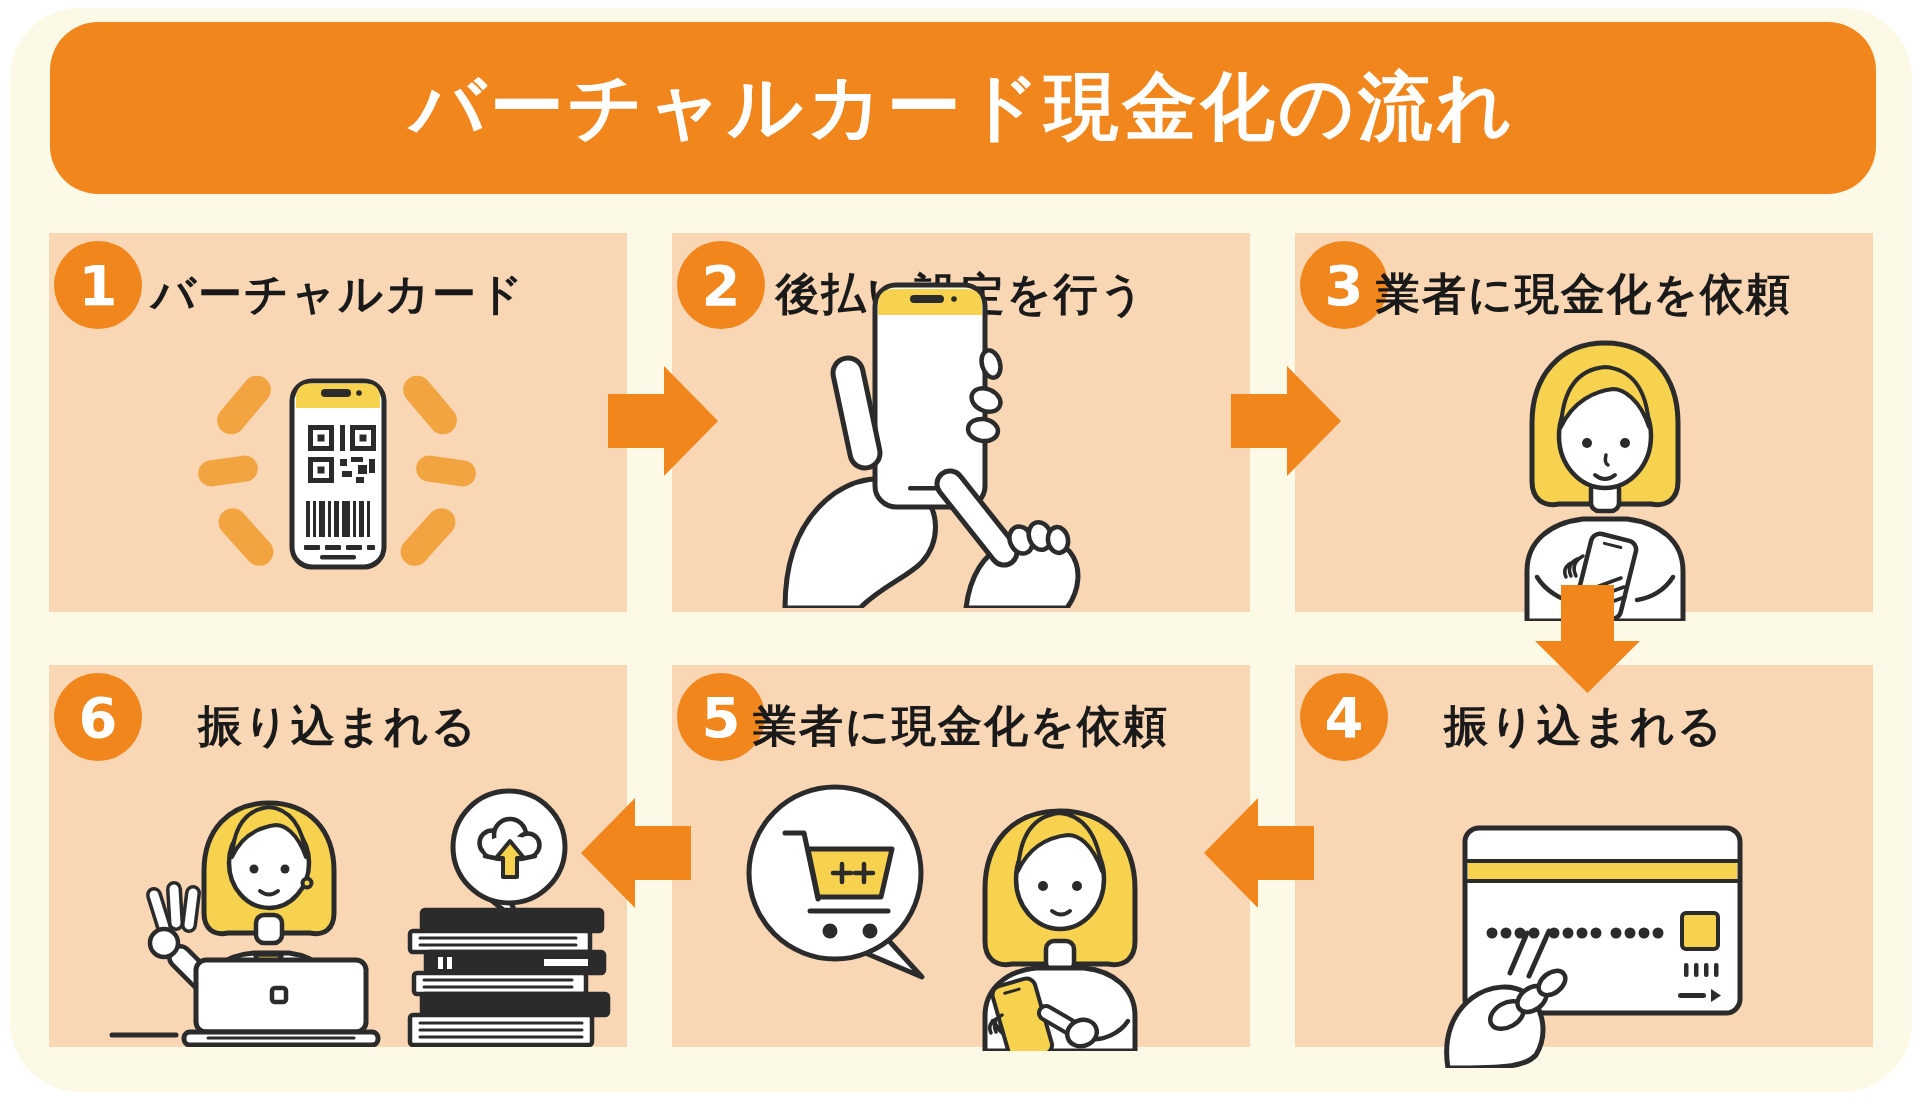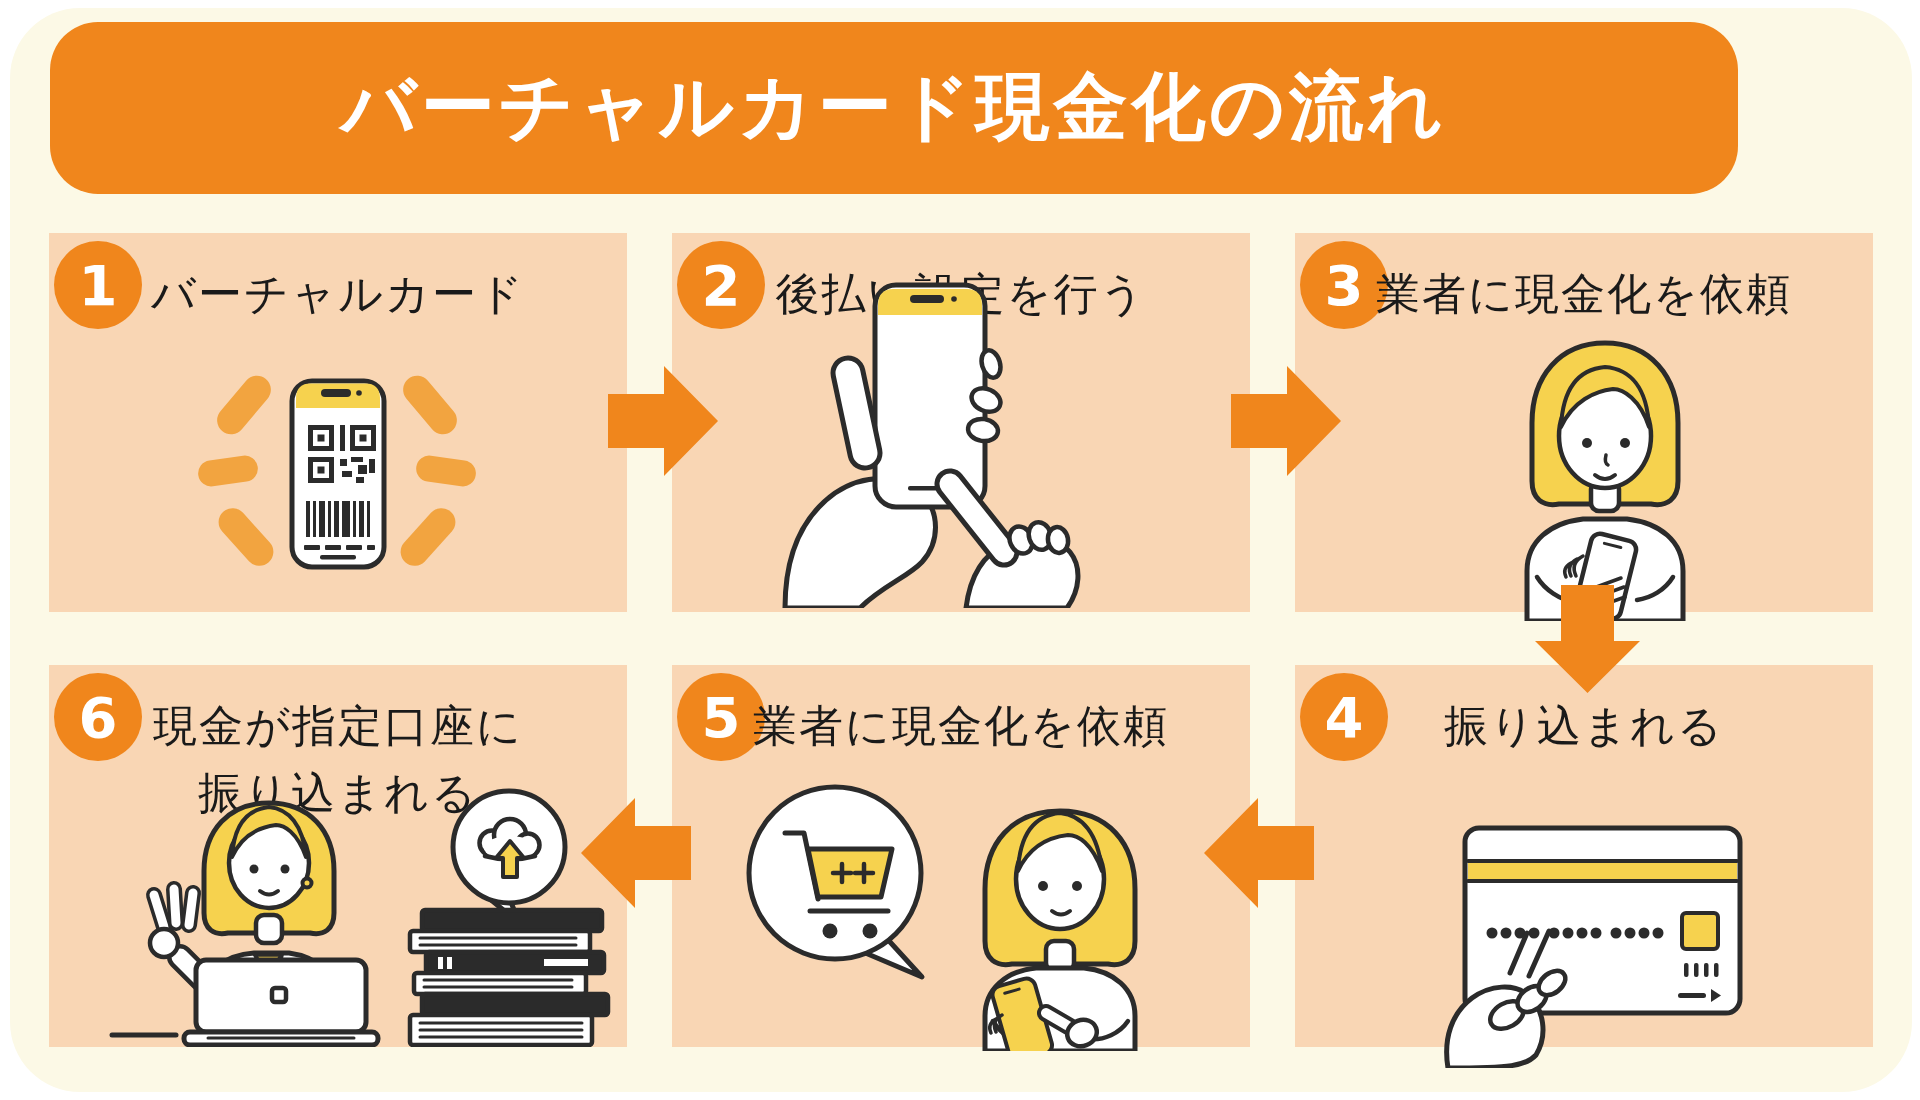--- a/index.html
+++ b/index.html
@@ -7,35 +7,35 @@
   body{
     position:relative;overflow:hidden;background:#ffffff;
     font-family:"DejaVu Sans", sans-serif;
   }
   :root{
     --orange:#F0861C; --peach:#F9D6B4; --cream:#FCF9E6;
     --yellow:#F6D24E; --ray:#F2A440; --ink:#2B2B2B; --text:#1A1A1A;
   }
   .sheet{position:absolute;left:10px;top:8px;width:1902px;height:1084px;
     background:var(--cream);border-radius:70px}
-  .banner{position:absolute;left:50px;top:22px;width:1688px;height:172px;
+  .banner{position:absolute;left:50px;top:22px;width:1826px;height:172px;
     background:var(--orange);border-radius:48px;
     display:flex;align-items:center;justify-content:center}
   .banner h1{color:#fff;font-size:74px;font-weight:900;letter-spacing:4px;white-space:nowrap}
 
   .step{position:absolute;width:578px;background:var(--peach)}
   .r1{top:233px;height:379px}
   .r2{top:665px;height:382px}
   .c1{left:49px}.c2{left:672px}.c3{left:1295px}
 
   .num{position:absolute;left:5px;top:8px;width:88px;height:88px;border-radius:50%;
     background:var(--orange);color:#fff;font-size:56px;font-weight:700;
     display:flex;align-items:center;justify-content:center}
   .label{position:absolute;left:0;top:27px;width:100%;text-align:center;
-    color:var(--text);font-weight:400;font-size:44px;line-height:67px;letter-spacing:2px;white-space:nowrap}
+    color:var(--text);font-weight:700;font-size:44px;line-height:67px;letter-spacing:2px;white-space:nowrap}
   .label span{display:block}
 
   .illus{position:absolute}
   .arrow{position:absolute}
   .arrow polygon{fill:var(--orange)}
 
   
   .ow{fill:#fff;stroke:var(--ink);stroke-width:5;stroke-linejoin:round;stroke-linecap:round}
   .ow4{fill:#fff;stroke:var(--ink);stroke-width:4.5;stroke-linejoin:round;stroke-linecap:round}
   .oy{fill:var(--yellow);stroke:var(--ink);stroke-width:5;stroke-linejoin:round;stroke-linecap:round}
@@ -284,21 +284,20 @@
     <line class="limb-w" x1="340" y1="246" x2="316" y2="232" stroke-width="10"></line>
     <ellipse class="ow4" cx="352" cy="252" rx="15" ry="13" transform="rotate(-20 352 252)"></ellipse>
   </svg>
 </section>
 
 <section class="step r2 c1">
   <div class="num">
     <span>6</span>
   </div>
   <div class="label">
-    <span>現金が指定口座に</span>
     <span>振り込まれる</span>
   </div>
   <svg class="illus" style="left:55px;top:120px" width="520" height="262" viewBox="0 0 520 262">
 
     <path class="lk" d="M8,250 L72,250" stroke-width="5"></path>
 
     <path class="oy" d="M165,18 C125,18 100,45 100,86 L100,128 C100,144 110,151 124,148 L206,148 C220,151 230,144 230,128 L230,86 C230,45 205,18 165,18 Z"></path>
     <rect class="ow4" x="152" y="130" width="26" height="28" rx="8"></rect>
     <ellipse class="ow4" cx="165" cy="78" rx="40" ry="45"></ellipse>
     <path class="oy4" d="M128,72 C130,36 146,24 165,22 C185,24 199,40 202,72 C193,47 180,40 172,40 C156,42 138,50 128,72 Z"></path>

